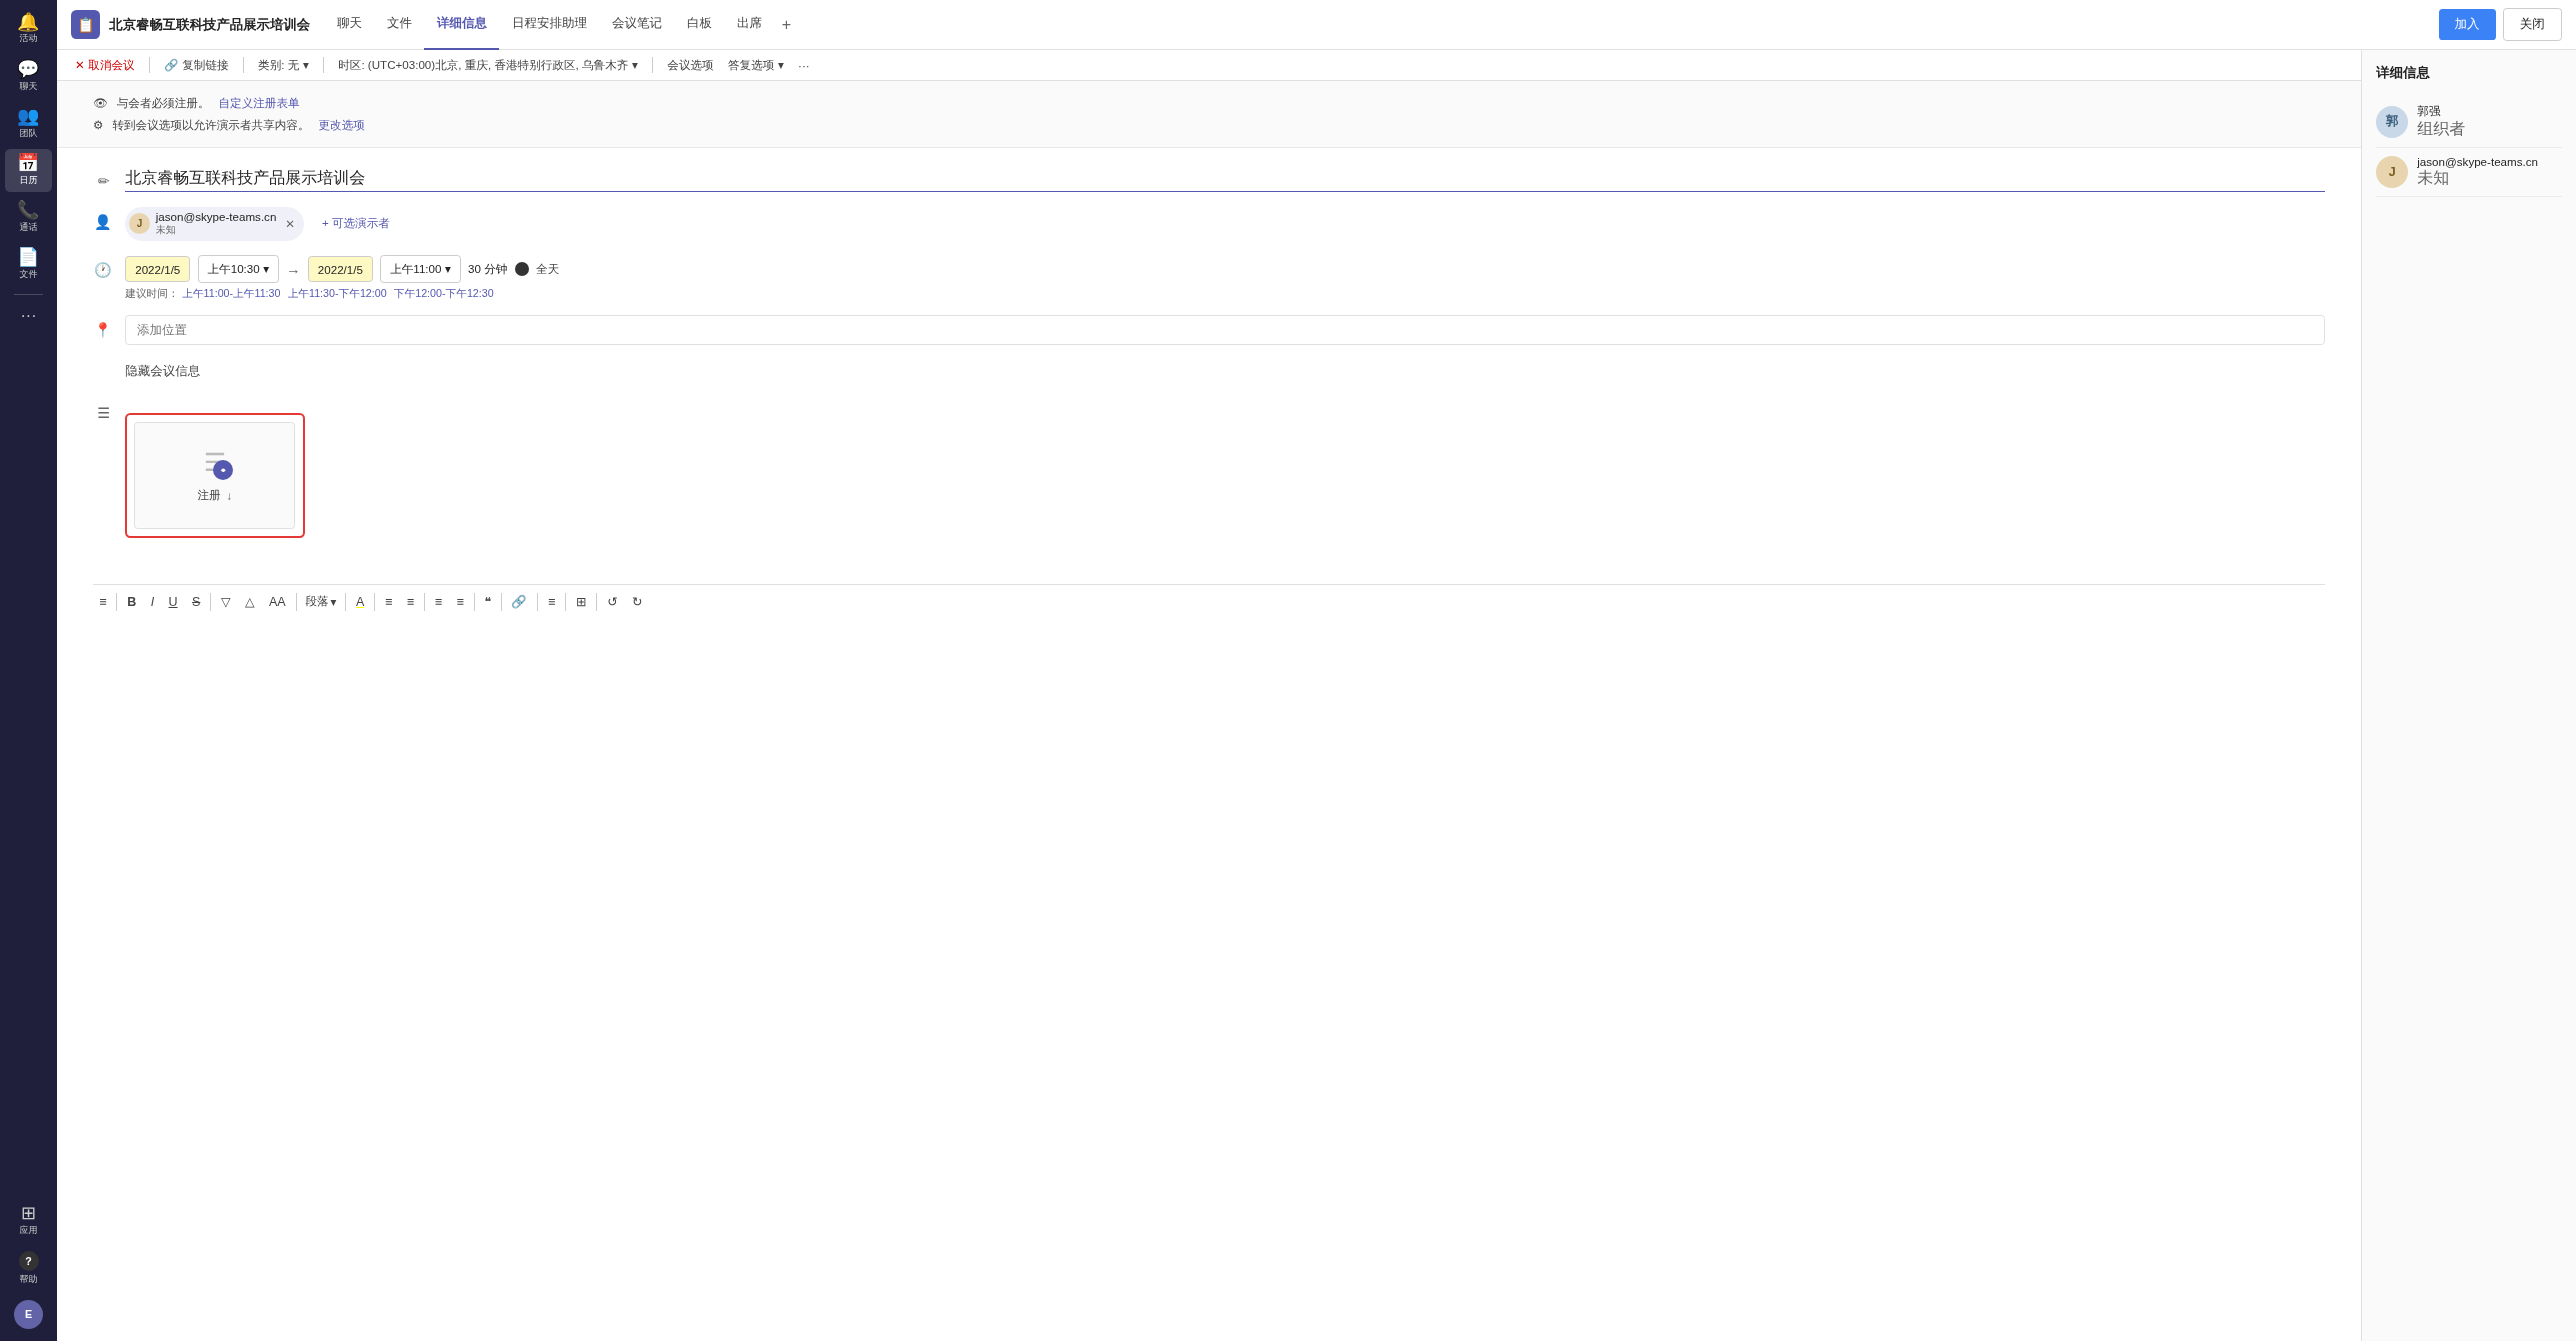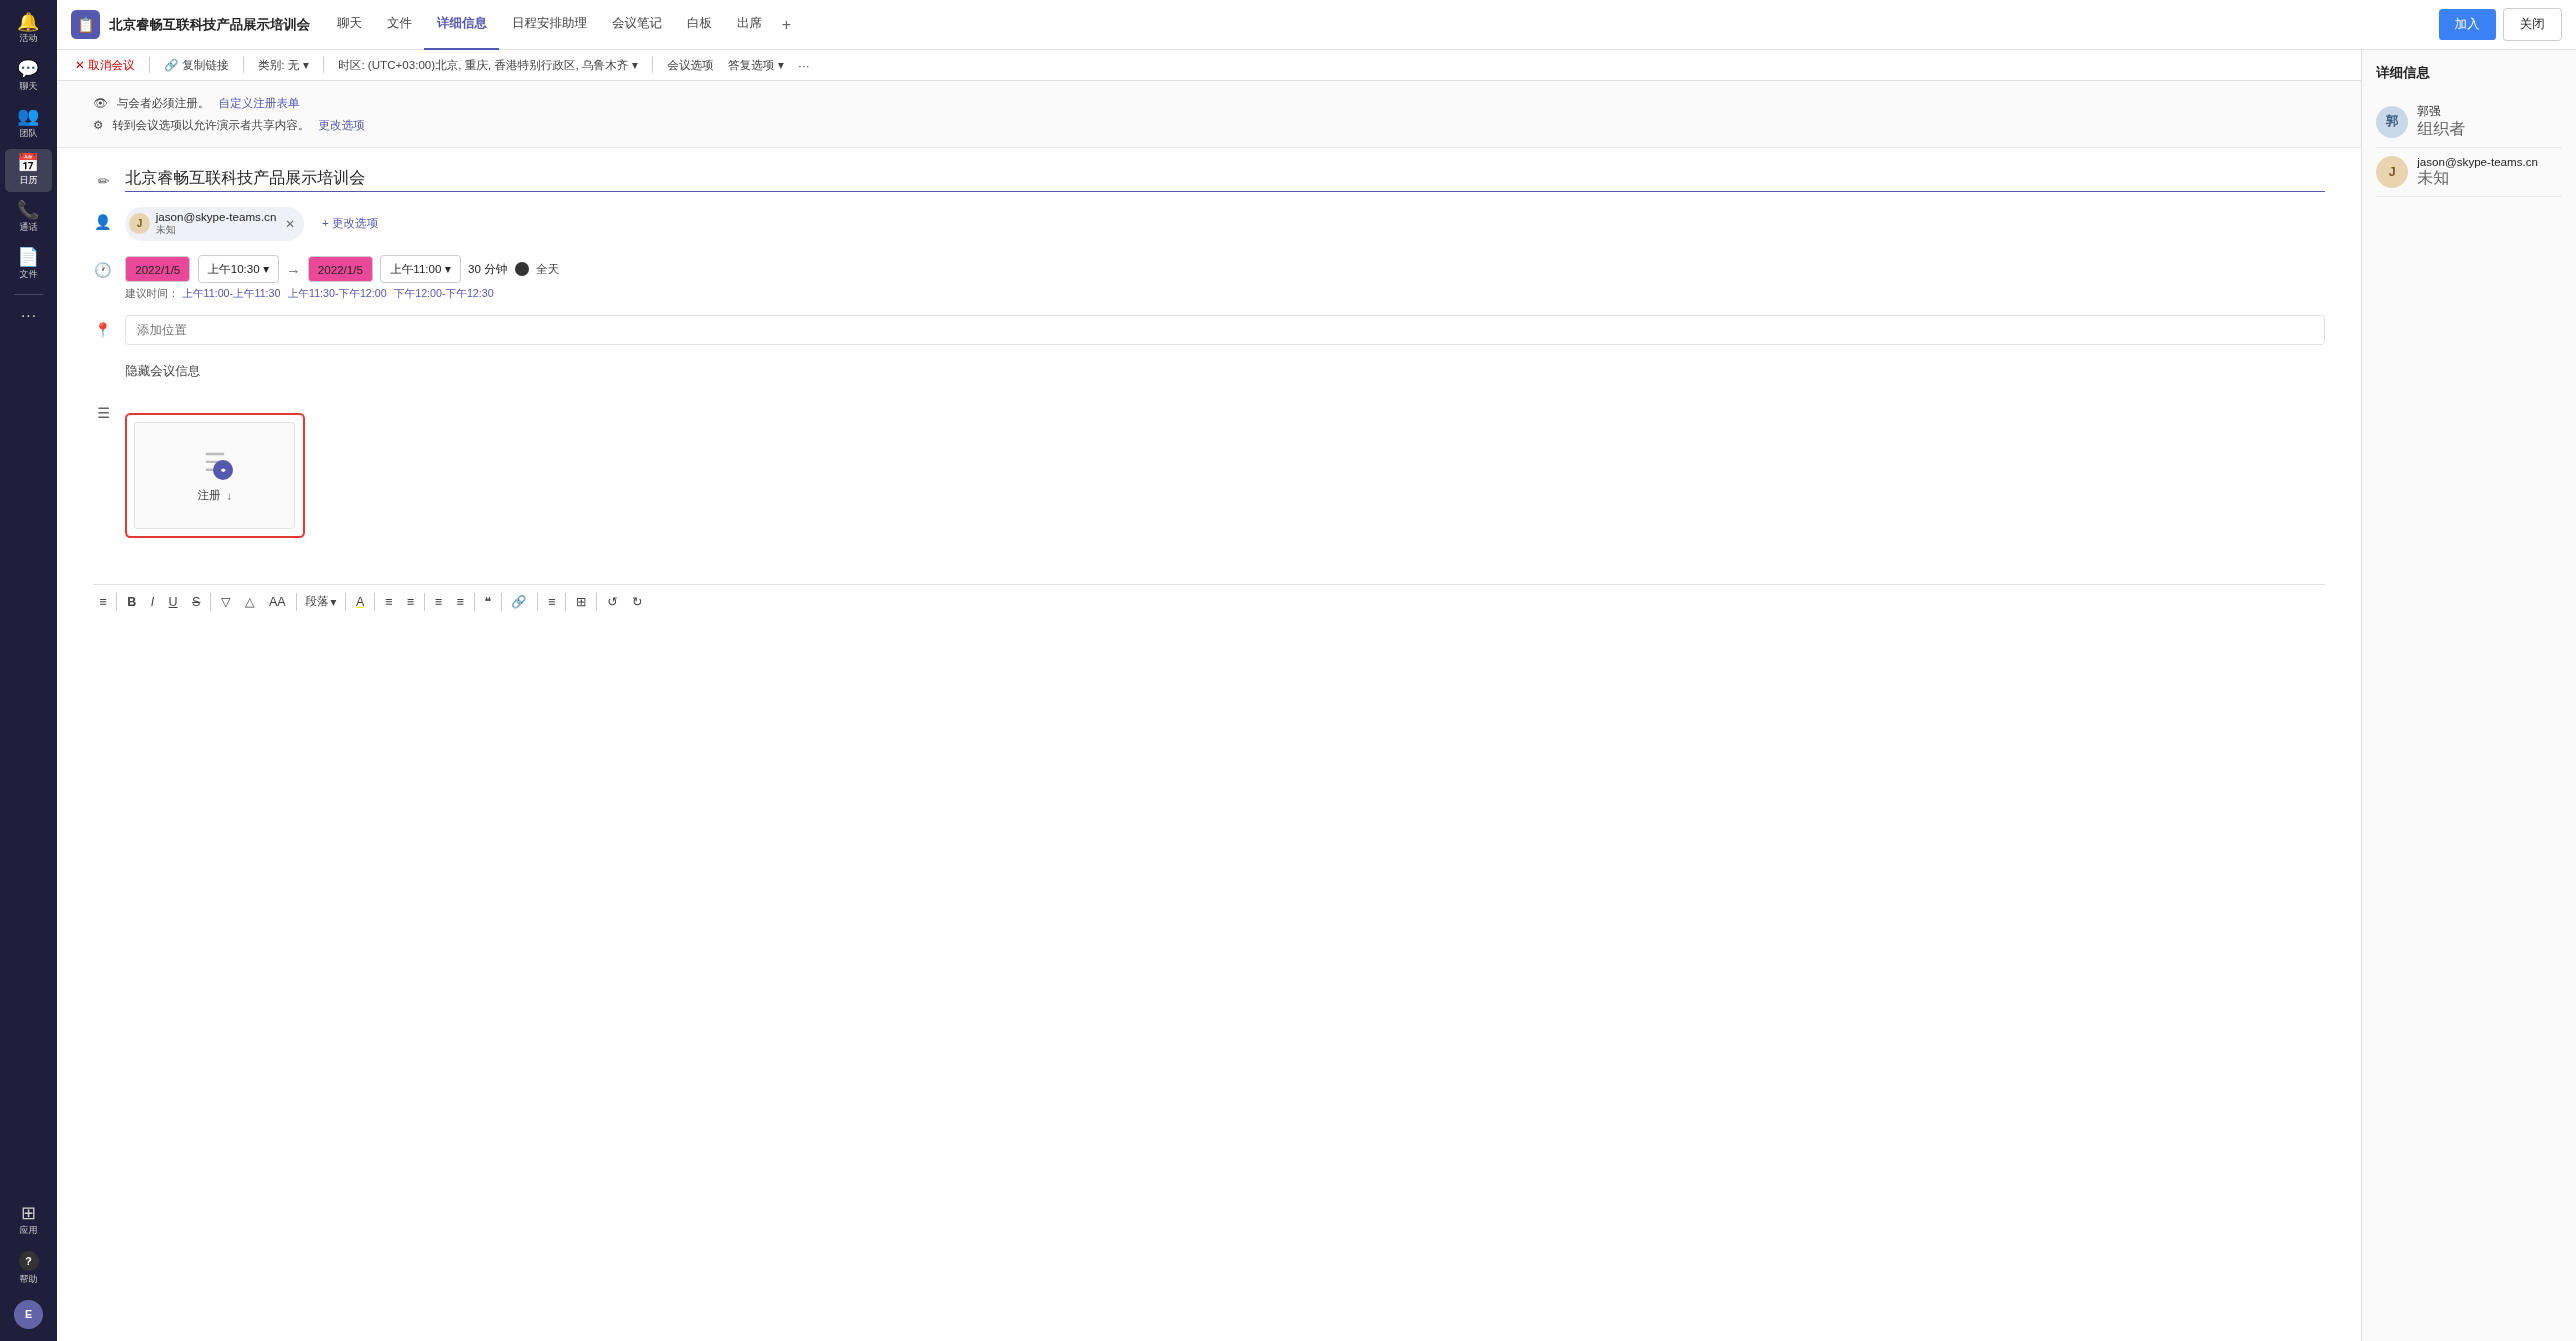--- a/index.html
+++ b/index.html
@@ -256,21 +256,21 @@
     }
 
     
     .datetime-section {
       display: flex;
       align-items: center;
       gap: 7.2px;
       flex-wrap: wrap;
     }
     .date-box {
-      background: #ec4899;
+      background: #fef9c3;
       border: 0.9px solid #ccc;
       border-radius: 3.6px;
       padding: 5.4px 9px;
       font-size: 11.6px;
       cursor: pointer;
       color: #242424;
     }
     .time-box {
       background: #fff;
       border: 0.9px solid #ccc;
@@ -630,21 +630,21 @@
             <div class="attendee-tag">
               <div class="attendee-avatar">
                 <span>J</span>
               </div>
               <div>
                 <div class="attendee-name">jason@skype-teams.cn</div>
                 <div class="attendee-status">未知</div>
               </div>
               <span class="attendee-remove">✕</span>
             </div>
-            <span class="add-presenter">+ 更改选项</span>
+            <span class="add-presenter">+ 可选演示者</span>
           </div>
         </div>
 
         <div class="form-row">
           <div class="form-row-icon">🕐</div>
           <div class="form-row-content">
             <div class="datetime-section">
               <div class="date-box">2022/1/5</div>
               <div class="time-box">
                 <span>上午10:30</span>

